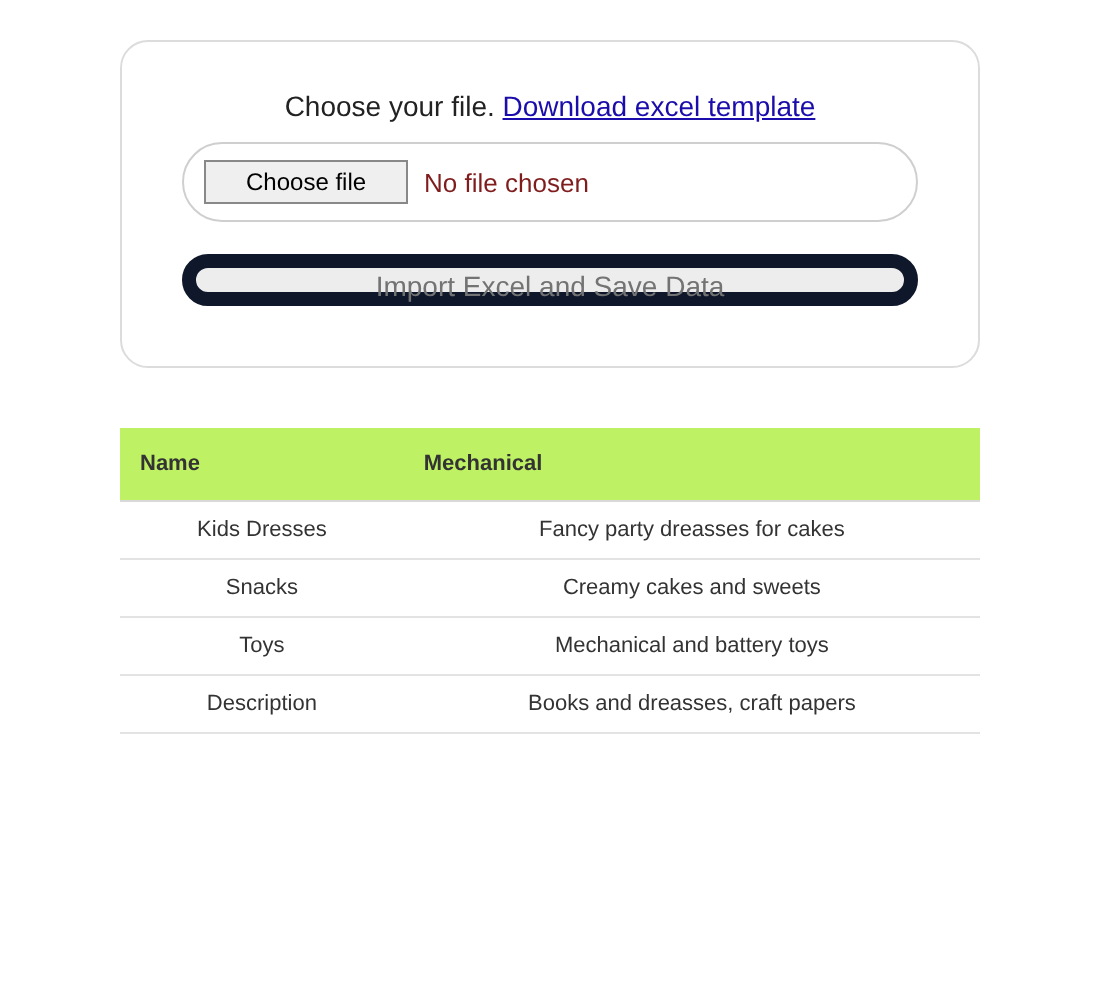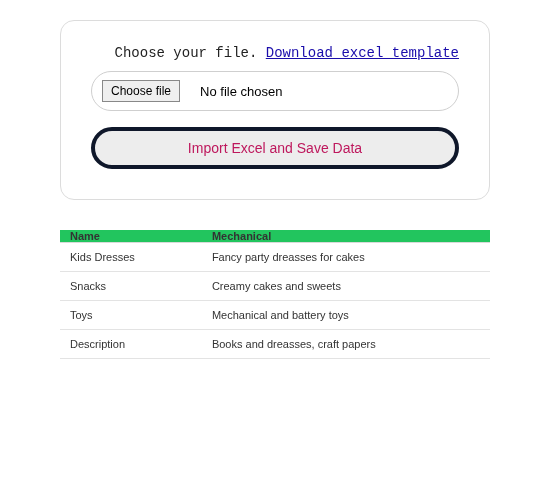--- a/index.html
+++ b/index.html
@@ -16,84 +16,84 @@
   .container {
     padding: 10px 50px 0 50px;
   }
   .upload-card {
     border: 1px solid #dcdcdc;
     border-radius: 14px;
     padding: 24px 30px 30px 30px;
     margin: 10px 10px 20px 10px;
   }
   .prompt-row {
-    text-align: right;
+    text-align: center;
     font-size: 14px;
     color: #222;
     margin-bottom: 10px;
-    font-family: Liberation Mono, monospace;
   }
   .prompt-row a {
     color: #1a0dab;
     text-decoration: underline;
     cursor: pointer;
   }
   .file-field {
     display: flex;
     align-items: center;
     border: 1px solid #cfcfcf;
     border-radius: 22px;
     padding: 6px 10px;
     margin: 0 0 16px 0;
     height: 40px;
   }
   .choose-file-btn {
     font-size: 12px;
     font-family: Arial, Helvetica, sans-serif;
-    padding: 3px 8px;
+    padding: 3px 20px;
     background: #efefef;
     border: 1px solid #888;
     cursor: pointer;
   }
   .file-status {
-    margin-left: 20px;
+    margin-left: 8px;
     font-size: 13px;
-    color: #000000;
+    color: #7f1d1d;
   }
   .import-btn {
     display: block;
     width: 100%;
-    border: 4px solid #0f172a;
+    border: 7px solid #0f172a;
     background: #ededed;
     border-radius: 22px;
-    height: 42px;
+    height: 26px;
     font-size: 14px;
-    color: #be185d;
+    color: #737373;
     cursor: pointer;
   }
   .table-wrap {
     margin: 30px 10px 0 10px;
   }
   table {
     width: 100%;
     border-collapse: collapse;
     font-size: 11px;
   }
   thead th {
     text-align: left;
     font-weight: bold;
-    background: #22c55e;
-    padding: 0 10px;
+    background: #bef264;
+    padding: 12px 10px;
     color: #333;
     border-bottom: 1px solid #d9d9d9;
   }
   tbody td {
     padding: 8px 10px;
     border-bottom: 1px solid #e3e3e3;
     color: #333;
+    text-align: center;
   }
   th.col-name, td.col-name {
     width: 33%;
   }
 </style>
 </head>
 <body>
 
 <div class="container">
 

